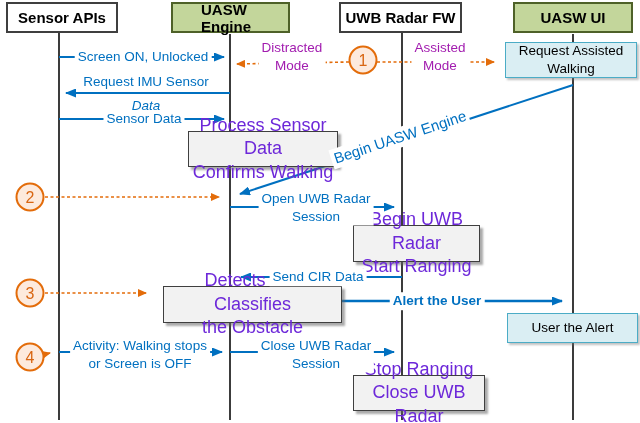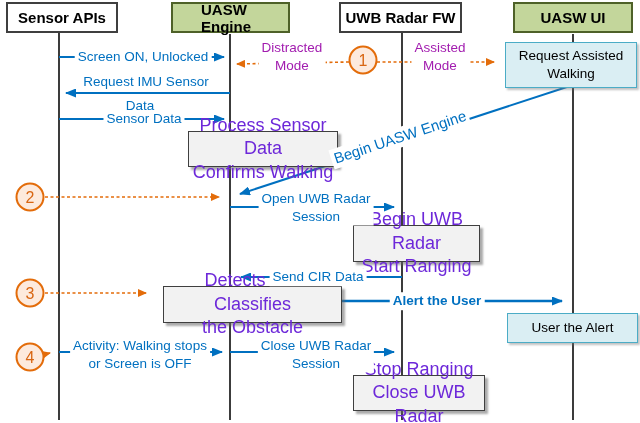--- a/index.html
+++ b/index.html
@@ -108,40 +108,40 @@
   <div class="hdr green" style="left:171px; width:119px;padding-left:28px;">
     <span>UASW Engine</span>
   </div>
   <div class="hdr" style="left:339px; width:123px;">
     <span>UWB Radar FW</span>
   </div>
   <div class="hdr green" style="left:513px; width:120px;">
     <span>UASW UI</span>
   </div>
 
-  <div class="ubox" style="left:505px; top:42px; width:132px; height:46px;">Request Assisted
+  <div class="ubox" style="left:505px; top:42px; width:132px; height:36px;">Request Assisted
 Walking</div>
   <div class="ubox" style="left:507px; top:313px; width:131px; height:30px;">User the Alert</div>
 
   <div class="pbox" style="left:170px; top:131px; width:150px; height:36px;">Process Sensor Data
 Confirms Walking</div>
   <div class="pbox" style="left:335px; top:225px; width:127px; height:37px;">Begin UWB Radar
 Start Ranging</div>
   <div class="pbox" style="left:145px; top:286px; width:179px; height:37px;">Detects and Classifies
 the Obstacle</div>
   <div class="pbox" style="left:335px; top:375px; width:132px; height:36px;">Stop Ranging
 Close UWB Radar</div>
 
   <div class="msg bg" style="left:143px; top:57px;">Screen ON, Unlocked</div>
   <div class="msg bg orange" style="left:292px; top:57px;">Distracted
 Mode</div>
   <div class="msg bg orange" style="left:440px; top:57px;">Assisted
 Mode</div>
   <div class="msg" style="left:146px; top:82px;">Request IMU Sensor</div>
-  <div class="msg" style="left:140px; top:106px;">Data</div>
+  <div class="msg" style="left:146px; top:106px;font-style:italic;">Data</div>
   <div class="msg bg" style="left:144px; top:119px;">Sensor Data</div>
   <div class="msg bg rot" style="left:400px; top:137px;">Begin UASW Engine</div>
   <div class="msg bg" style="left:316px; top:208px;">Open UWB Radar
 Session</div>
   <div class="msg bg" style="left:318px; top:277px;">Send CIR Data</div>
   <div class="msg bg bold" style="left:437px; top:301px;">Alert the User</div>
   <div class="msg bg" style="left:140px; top:355px;">Activity: Walking stops
 or Screen is OFF</div>
   <div class="msg bg" style="left:316px; top:355px;">Close UWB Radar
 Session</div>

